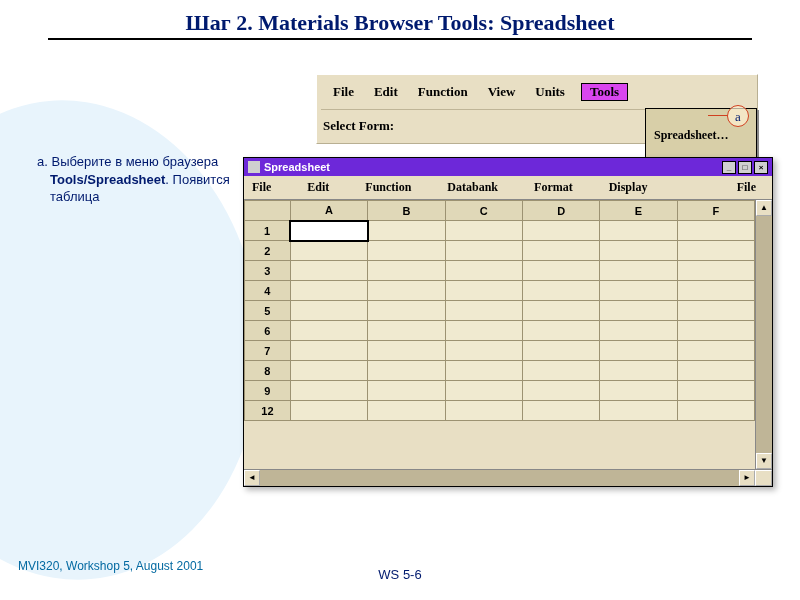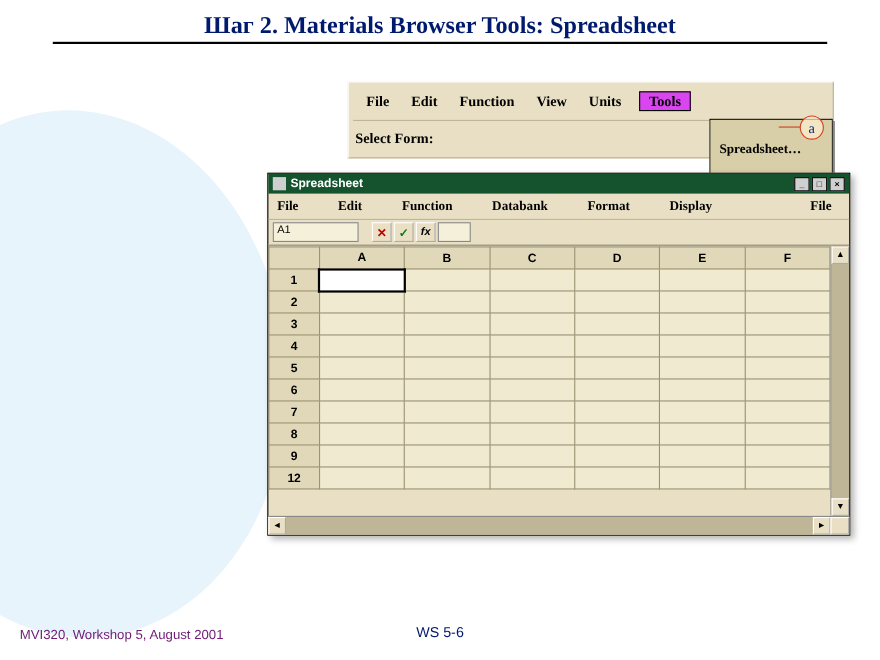--- a/index.html
+++ b/index.html
@@ -145,21 +145,21 @@
     left: 243px;
     width: 530px;
     height: 330px;
     background: #e8dfc4;
     border: 1px solid #000;
     box-shadow: 3px 3px 6px rgba(0,0,0,0.3);
     display: flex;
     flex-direction: column;
   }
   .ss-title {
-    background: #14532d;
+    background: #6d28d9;
     height: 18px;
     display: flex;
     align-items: center;
     color: #fff;
     font-family: "MS Sans Serif","Segoe UI",sans-serif;
     font-size: 11px;
     font-weight: bold;
     padding: 0 4px;
   }
   .ss-title .ticon { width:12px;height:12px;background:#cfcfcf;margin-right:4px; }
@@ -214,35 +214,39 @@
   }
   .vscroll .arr{height:16px;background:#e8dfc4;border:1px outset #fff;font-size:8px;text-align:center;line-height:14px;}
   .vscroll .track{flex:1;background:#bfb597;}
   .hscroll {
     height:17px;background:#d0c8a8;display:flex;border-top:1px solid #888;
   }
   .hscroll .arr{width:16px;background:#e8dfc4;border:1px outset #fff;font-size:8px;text-align:center;line-height:14px;}
   .hscroll .track{flex:1;background:#bfb597;}
 
   .footer-left {
-    position:absolute;bottom:16px;left:18px;color:#701a75;font-size:12px;
+    position:absolute;bottom:27px;left:18px;color:#0369a1;font-size:12px;
   }
   .footer-center {
     position:absolute;bottom:18px;left:0;width:800px;text-align:center;color:#001a6e;font-size:13px;
   }
 </style>
 </head>
 <body>
 
 <div class="bg-shape"></div>
 
 <div class="slide-title">Шаг 2.  Materials Browser Tools:  Spreadsheet</div>
 <div class="title-hr"></div>
 
 <div class="instructions">
+  <div class="sub">
+    <span>a.</span>
+    <span>Выберите в меню браузера </span><b>Tools/Spreadsheet</b><span>. Появится таблица</span>
+  </div>
 </div>
 
 <div class="toolbar">
   <div class="tb-row">
     <span class="tb-item">File</span>
     <span class="tb-item">Edit</span>
     <span class="tb-item">Function</span>
     <span class="tb-item">View</span>
     <span class="tb-item">Units</span>
     <span class="tb-item tb-tools">Tools</span>
@@ -273,28 +277,20 @@
   <div class="ss-menu">
     <span>File</span>
     <span>Edit</span>
     <span>Function</span>
     <span>Databank</span>
     <span>Format</span>
     <span>Display</span>
     <span class="spacer"></span>
     <span style="margin-right:8px">File</span>
   </div>
-  <div class="ss-edit">
-    <div class="ss-cellref">A1</div>
-    <div style="flex:0 0 10px"></div>
-    <div class="ss-btn ss-x">✕</div>
-    <div class="ss-btn ss-ok">✓</div>
-    <div class="ss-btn ss-fx">fx</div>
-    <div class="ss-formula"></div>
-  </div>
   <div class="ss-grid">
     <div style="flex:1;overflow:hidden">
       <table class="grid" id="grid">
           <tbody>
             <tr>
               <th class="corner"></th>
               <th style="width:82px">A</th>
               <th style="width:82px">B</th>
               <th style="width:82px">C</th>
               <th style="width:82px">D</th>

